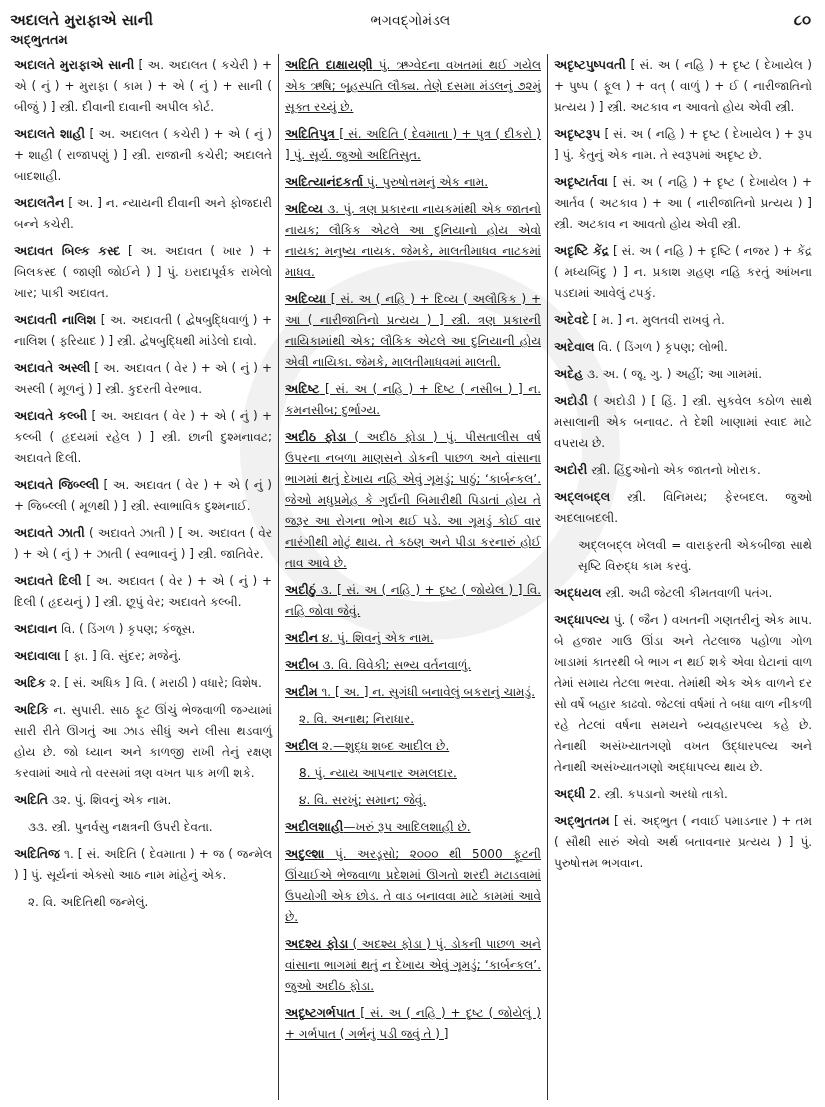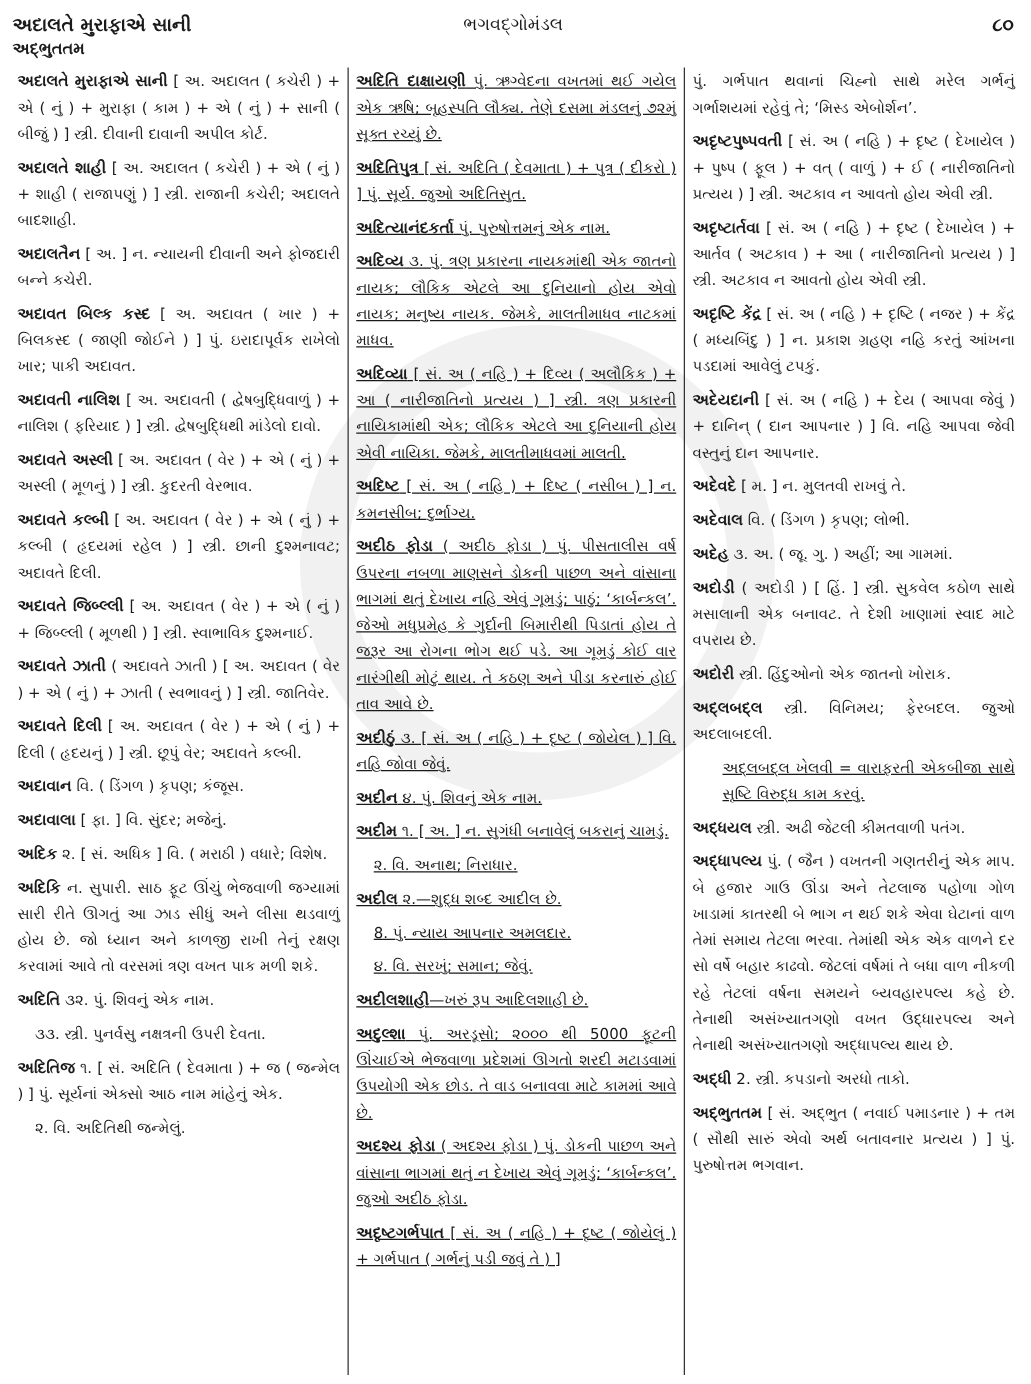--- a/index.html
+++ b/index.html
@@ -29,21 +29,21 @@
   }
   .col {
     width: 270px; box-sizing: border-box; padding: 0 6px 0 6px;
     font-size: 12px; line-height: 21px; overflow: hidden;
   }
   .col.mid { border-left: 1.5px solid #333; border-right: 1.5px solid #333; text-decoration: underline; }
   .entry { margin: 0 0 5px 0; text-align: justify; }
   .entry .hw { font-weight: bold; font-size: 12.5px; }
   .entry .body { padding-left: 0; }
   .entry.sub { padding-left: 14px; }
-  .entry.indent { padding-left: 24px; text-decoration: underline; }
+  .entry.indent { padding-left: 24px; }
 </style>
 </head>
 <body>
 
 <div class="watermark"></div>
 
 <div class="header">
   <span class="left">અદાલતે મુરાફાએ સાની</span>
   <span class="center">ભગવદ્ગોમંડલ</span>
   <span class="right">૮૦</span>
@@ -74,36 +74,36 @@
   <div class="col mid">
       <div class="entry"><span class="hw">અદિતિ દાક્ષાયણી</span><span class="body"> પું. ઋગ્વેદના વખતમાં થઈ ગયેલ એક ઋષિ; બૃહસ્પતિ લૌક્ય. તેણે દસમા મંડલનું ૭૨મું સૂક્ત રચ્યું છે.</span></div>
       <div class="entry"><span class="hw">અદિતિપુત્ર</span><span class="body"> [ સં. અદિતિ ( દેવમાતા ) + પુત્ર ( દીકરો ) ] પું. સૂર્ય. જુઓ અદિતિસુત.</span></div>
       <div class="entry"><span class="hw">અદિત્યાનંદકર્તા</span><span class="body"> પું. પુરુષોત્તમનું એક નામ.</span></div>
       <div class="entry"><span class="hw">અદિવ્ય</span><span class="body"> ૩. પું. ત્રણ પ્રકારના નાયકમાંથી એક જાતનો નાયક; લૌકિક એટલે આ દુનિયાનો હોય એવો નાયક; મનુષ્ય નાયક. જેમકે, માલતીમાધવ નાટકમાં માધવ.</span></div>
       <div class="entry"><span class="hw">અદિવ્યા</span><span class="body"> [ સં. અ ( નહિ ) + દિવ્ય ( અલૌકિક ) + આ ( નારીજાતિનો પ્રત્યય ) ] સ્ત્રી. ત્રણ પ્રકારની નાયિકામાંથી એક; લૌકિક એટલે આ દુનિયાની હોય એવી નાયિકા. જેમકે, માલતીમાધવમાં માલતી.</span></div>
       <div class="entry"><span class="hw">અદિષ્ટ</span><span class="body"> [ સં. અ ( નહિ ) + દિષ્ટ ( નસીબ ) ] ન. કમનસીબ; દુર્ભાગ્ય.</span></div>
       <div class="entry"><span class="hw">અદીઠ ફોડા</span><span class="body"> ( અદીઠ ફોડા ) પું. પીસતાલીસ વર્ષ ઉપરના નબળા માણસને ડોકની પાછળ અને વાંસાના ભાગમાં થતું દેખાય નહિ એવું ગૂમડું; પાઠું; ‘કાર્બન્કલ’. જેઓ મધુપ્રમેહ કે ગુર્દાની બિમારીથી પિડાતાં હોય તે જરૂર આ રોગના ભોગ થઈ પડે. આ ગૂમડું કોઈ વાર નારંગીથી મોટું થાય. તે કઠણ અને પીડા કરનારું હોઈ તાવ આવે છે.</span></div>
       <div class="entry"><span class="hw">અદીઠું</span><span class="body"> ૩. [ સં. અ ( નહિ ) + દૃષ્ટ ( જોયેલ ) ] વિ. નહિ જોવા જેવું.</span></div>
       <div class="entry"><span class="hw">અદીન</span><span class="body"> ૪. પું. શિવનું એક નામ.</span></div>
+      <div class="entry"><span class="hw">અદીબ</span><span class="body"> ૩. વિ. વિવેકી; સભ્ય વર્તનવાળું.</span></div>
       <div class="entry"><span class="hw">અદીમ</span><span class="body"> ૧. [ અ. ] ન. સુગંધી બનાવેલું બકરાનું ચામડું.</span></div>
       <div class="entry sub"><span class="hw"></span><span class="body">૨. વિ. અનાથ; નિરાધાર.</span></div>
       <div class="entry"><span class="hw">અદીલ</span><span class="body"> ૨.—શુદ્ધ શબ્દ આદીલ છે.</span></div>
       <div class="entry sub"><span class="hw"></span><span class="body">8. પું. ન્યાય આપનાર અમલદાર.</span></div>
       <div class="entry sub"><span class="hw"></span><span class="body">૪. વિ. સરખું; સમાન; જેવું.</span></div>
       <div class="entry"><span class="hw">અદીલશાહી</span><span class="body">—ખરું રૂપ આદિલશાહી છે.</span></div>
       <div class="entry"><span class="hw">અદુલ્શા</span><span class="body"> પું. અરડૂસો; ૨૦૦૦ થી 5000 ફૂટની ઊંચાઈએ ભેજવાળા પ્રદેશમાં ઊગતો શરદી મટાડવામાં ઉપયોગી એક છોડ. તે વાડ બનાવવા માટે કામમાં આવે છે.</span></div>
       <div class="entry"><span class="hw">અદશ્ય ફોડા</span><span class="body"> ( અદશ્ય ફોડા ) પું. ડોકની પાછળ અને વાંસાના ભાગમાં થતું ન દેખાય એવું ગૂમડું; ‘કાર્બન્કલ’. જુઓ અદીઠ ફોડા.</span></div>
       <div class="entry"><span class="hw">અદૃષ્ટગર્ભપાત</span><span class="body"> [ સં. અ ( નહિ ) + દૃષ્ટ ( જોયેલું ) + ગર્ભપાત ( ગર્ભનું પડી જવું તે ) ]</span></div>
     </div>
   <div class="col">
-      <div class="entry"><span class="hw"></span><span class="body">પું. ગર્ભપાત થવાનાં ચિહ્નો સાથે મરેલ ગર્ભનું ગર્ભાશયમાં રહેવું તે; ‘મિસ્ડ એબોર્શન’.</span></div>
       <div class="entry"><span class="hw">અદૃષ્ટપુષ્પવતી</span><span class="body"> [ સં. અ ( નહિ ) + દૃષ્ટ ( દેખાયેલ ) + પુષ્પ ( ફૂલ ) + વત્ ( વાળું ) + ઈ ( નારીજાતિનો પ્રત્યય ) ] સ્ત્રી. અટકાવ ન આવતો હોય એવી સ્ત્રી.</span></div>
+      <div class="entry"><span class="hw">અદૃષ્ટરૂપ</span><span class="body"> [ સં. અ ( નહિ ) + દૃષ્ટ ( દેખાયેલ ) + રૂપ ] પું. કેતુનું એક નામ. તે સ્વરૂપમાં અદૃષ્ટ છે.</span></div>
       <div class="entry"><span class="hw">અદૃષ્ટાર્તવા</span><span class="body"> [ સં. અ ( નહિ ) + દૃષ્ટ ( દેખાયેલ ) + આર્તવ ( અટકાવ ) + આ ( નારીજાતિનો પ્રત્યય ) ] સ્ત્રી. અટકાવ ન આવતો હોય એવી સ્ત્રી.</span></div>
       <div class="entry"><span class="hw">અદૃષ્ટિ કેંદ્ર</span><span class="body"> [ સં. અ ( નહિ ) + દૃષ્ટિ ( નજર ) + કેંદ્ર ( મધ્યબિંદુ ) ] ન. પ્રકાશ ગ્રહણ નહિ કરતું આંખના પડદામાં આવેલું ટપકું.</span></div>
-      <div class="entry"><span class="hw">અદેયદાની</span><span class="body"> [ સં. અ ( નહિ ) + દેય ( આપવા જેવું ) + દાનિન્ ( દાન આપનાર ) ] વિ. નહિ આપવા જેવી વસ્તુનું દાન આપનાર.</span></div>
       <div class="entry"><span class="hw">અદેવદે</span><span class="body"> [ મ. ] ન. મુલતવી રાખવું તે.</span></div>
       <div class="entry"><span class="hw">અદેવાલ</span><span class="body"> વિ. ( ડિંગળ ) કૃપણ; લોભી.</span></div>
       <div class="entry"><span class="hw">અદેહ</span><span class="body"> ૩. અ. ( જૂ. ગુ. ) અહીં; આ ગામમાં.</span></div>
       <div class="entry"><span class="hw">અદોડી</span><span class="body"> ( અદોડી ) [ હિં. ] સ્ત્રી. સુકવેલ કઠોળ સાથે મસાલાની એક બનાવટ. તે દેશી ખાણામાં સ્વાદ માટે વપરાય છે.</span></div>
       <div class="entry"><span class="hw">અદોરી</span><span class="body"> સ્ત્રી. હિંદુઓનો એક જાતનો ખોરાક.</span></div>
       <div class="entry"><span class="hw">અદ્લબદ્લ</span><span class="body"> સ્ત્રી. વિનિમય; ફેરબદલ. જુઓ અદલાબદલી.</span></div>
       <div class="entry indent"><span class="hw"></span><span class="body">અદ્લબદ્લ ખેલવી = વારાફરતી એકબીજા સાથે સૃષ્ટિ વિરુદ્ધ કામ કરવું.</span></div>
       <div class="entry"><span class="hw">અદ્ધયલ</span><span class="body"> સ્ત્રી. અઢી જેટલી કીમતવાળી પતંગ.</span></div>
       <div class="entry"><span class="hw">અદ્ધાપલ્ય</span><span class="body"> પું. ( જૈન ) વખતની ગણતરીનું એક માપ. બે હજાર ગાઉ ઊંડા અને તેટલાજ પહોળા ગોળ ખાડામાં કાતરથી બે ભાગ ન થઈ શકે એવા ઘેટાનાં વાળ તેમાં સમાય તેટલા ભરવા. તેમાંથી એક એક વાળને દર સો વર્ષે બહાર કાઢવો. જેટલાં વર્ષમાં તે બધા વાળ નીકળી રહે તેટલાં વર્ષના સમયને બ્યવહારપલ્ય કહે છે. તેનાથી અસંખ્યાતગણો વખત ઉદ્ધારપલ્ય અને તેનાથી અસંખ્યાતગણો અદ્ધાપલ્ય થાય છે.</span></div>
       <div class="entry"><span class="hw">અદ્ધી</span><span class="body"> 2. સ્ત્રી. કપડાનો અરધો તાકો.</span></div>

